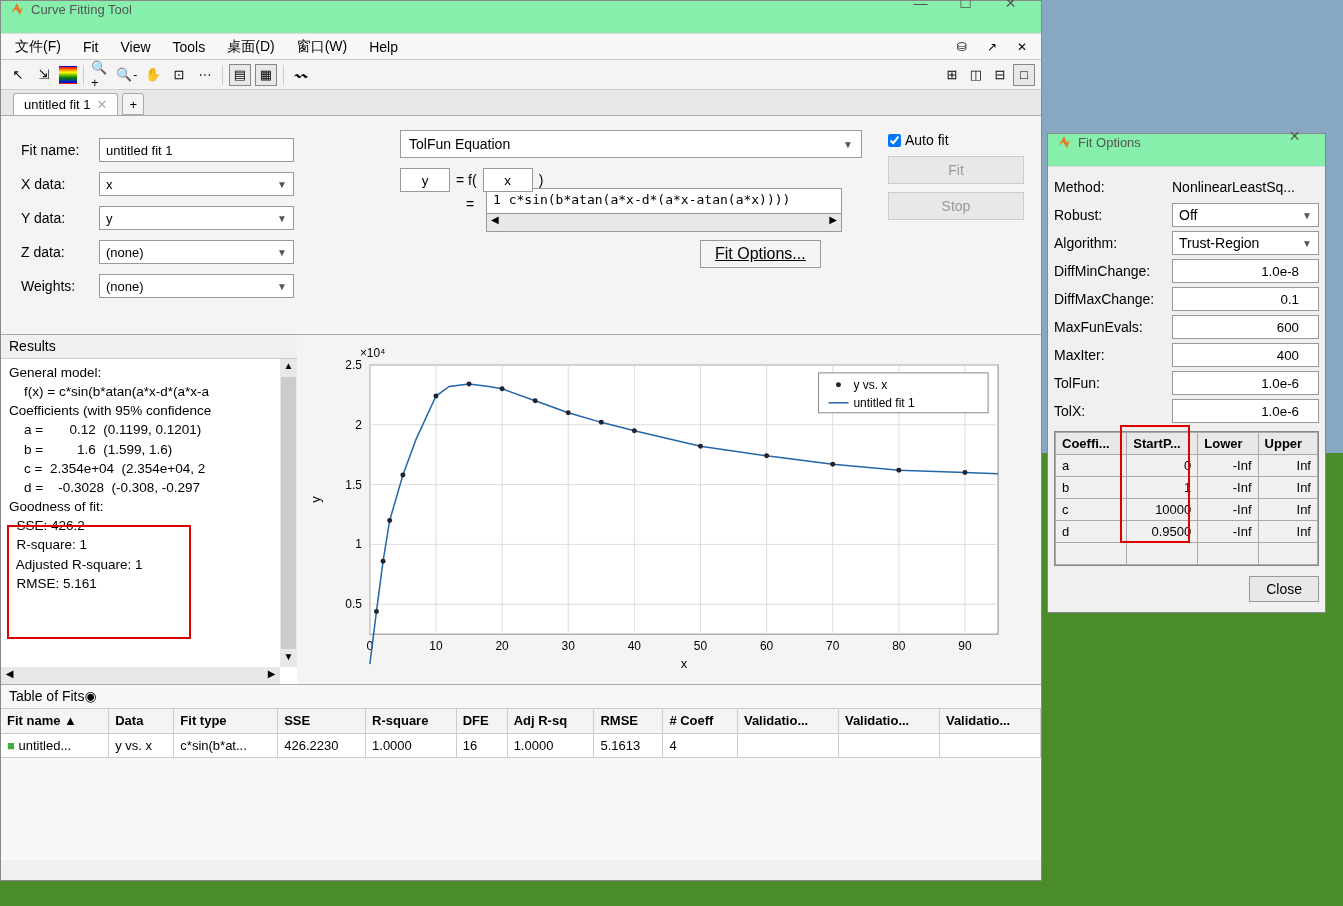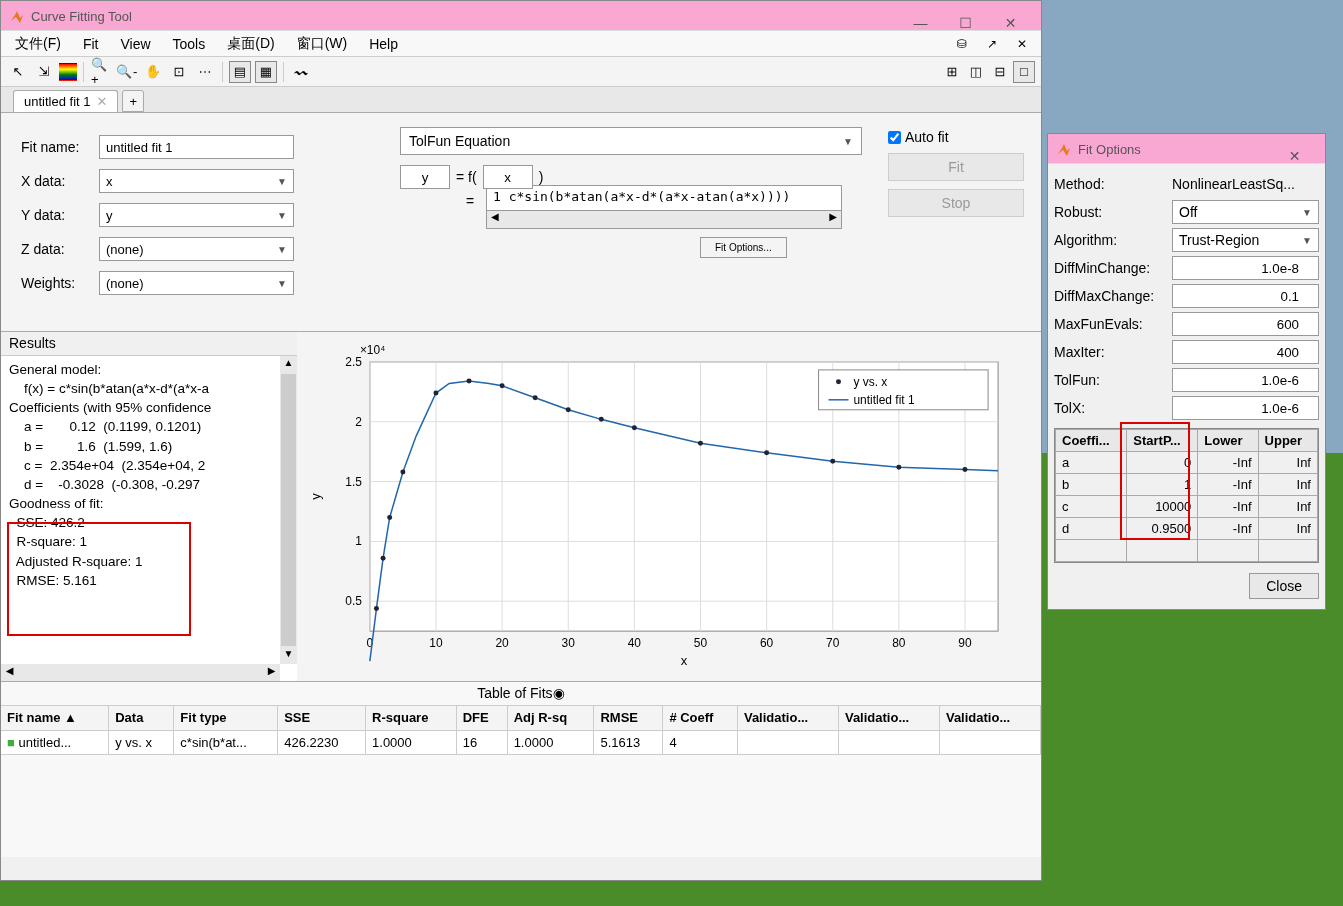--- a/index.html
+++ b/index.html
@@ -1,18 +1,18 @@
 <!DOCTYPE html>
 <html><head>
 <meta charset="utf-8">
 <style>
 * { box-sizing: border-box; margin: 0; padding: 0; font-family: "Segoe UI", Arial, sans-serif; }
 body { background: linear-gradient(to bottom, #87a8c0 0%, #87a8c0 50%, #4a8c2a 50%, #4a8c2a 100%); width: 1343px; height: 906px; position: relative; overflow: hidden; font-size: 13px; }
 .main-window { position: absolute; left: 0; top: 0; width: 1042px; height: 881px; background: #f0f0f0; border: 1px solid #888; }
-.titlebar { height: 30px; background: #f9a8d4; display: flex; align-items: flex-start; padding: 8px 8px; border-bottom: 1px solid #ddd; }
+.titlebar { height: 30px; background: #86efac; display: flex; align-items: flex-end; padding: 16px 8px; border-bottom: 1px solid #ddd; }
 .titlebar .icon { width: 16px; height: 16px; margin-right: 6px; }
 .titlebar .title { flex: 1; color: #555; font-size: 13px; }
 .titlebar .btn { width: 45px; height: 28px; display: flex; align-items: center; justify-content: center; color: #555; font-size: 14px; }
 .menubar { height: 26px; background: #f8f8f8; display: flex; align-items: center; padding: 0 6px; gap: 6px; border-bottom: 1px solid #ccc; }
 .menubar span { padding: 2px 8px; font-size: 14px; }
 .docktools { display: flex; gap: 4px; margin-left: auto; }
 .docktools span { font-size: 12px; }
 .toolbar { height: 30px; background: #f4f4f4; display: flex; align-items: center; padding: 0 6px; gap: 4px; border-bottom: 1px solid #ccc; }
 .tool-btn { width: 22px; height: 22px; display: flex; align-items: center; justify-content: center; border: 1px solid transparent; }
 .tool-btn.active { border: 1px solid #888; background: #e8e8e8; }
@@ -27,38 +27,38 @@
 .config-left .lbl { width: 78px; font-size: 14px; }
 .config-left input[type=text] { width: 195px; height: 24px; padding: 0 6px; background: #fff; border: 1px solid #999; font-size: 13px; }
 .config-left .combo { width: 195px; height: 24px; padding: 0 6px; background: #fff; border: 1px solid #999; font-size: 13px; display: flex; align-items: center; justify-content: space-between; }
 .config-mid { width: 490px; padding: 14px; }
 .combo-eq { height: 28px; background: #fff; border: 1px solid #999; display: flex; align-items: center; justify-content: space-between; padding: 0 8px; font-size: 14px; }
 .eqline { display: flex; align-items: center; gap: 6px; margin-top: 10px; font-size: 14px; }
 .eqline input { width: 50px; height: 24px; border: 1px solid #999; padding: 0 4px; text-align: center; }
 .eqbox { margin-left: 86px; margin-top: 2px; }
 .eqbox .txt { width: 356px; height: 26px; background: #fff; border: 1px solid #999; padding: 3px 6px; font-family: monospace; font-size: 13px; }
 .eqbox .scroll { width: 356px; height: 18px; background: #e8e8e8; border: 1px solid #999; border-top: none; display: flex; justify-content: space-between; font-size: 10px; padding: 0 4px; }
-.fitopt-btn { margin-left: 300px; margin-top: 8px; padding: 4px 14px; background: #f4f4f4; border: 1px solid #999; font-size: 10px; }
+.fitopt-btn { margin-left: 300px; margin-top: 8px; padding: 4px 14px; background: #f4f4f4; border: 1px solid #999; font-size: 16px; text-decoration: underline; }
 .config-right { width: 160px; padding: 16px 12px; display: flex; flex-direction: column; gap: 8px; }
 .config-right label { display: flex; align-items: center; gap: 4px; font-size: 14px; }
 .config-right button { height: 28px; background: #e8e8e8; border: 1px solid #ccc; color: #999; font-size: 14px; }
 .midrow { height: 351px; display: flex; border-top: 1px solid #aaa; border-bottom: 1px solid #aaa; background: #f4f4f4; }
 .results { width: 296px; display: flex; flex-direction: column; }
 .results .hdr { height: 24px; padding: 3px 8px; background: #f0f0f0; border-bottom: 1px solid #ccc; font-size: 14px; }
 .results .body { flex: 1; position: relative; background: #fff; padding: 4px 8px; font-size: 13.5px; line-height: 1.42; overflow: hidden; }
 .results .body .line { white-space: pre; }
 .results .gof-frame { position: absolute; border: 2px solid #d00; left: 6px; top: 166px; width: 184px; height: 114px; pointer-events: none; }
 .results .vscroll { position: absolute; right: 0; top: 0; width: 17px; height: calc(100% - 17px); background: #e8e8e8; display: flex; flex-direction: column; }
 .results .vscroll .arr { height: 17px; text-align: center; font-size: 10px; }
 .results .hscroll { position: absolute; bottom: 0; left: 0; right: 17px; height: 17px; background: #e8e8e8; display: flex; }
 .results .hscroll .arr { width: 17px; text-align: center; font-size: 10px; }
 .plot { flex: 1; background: #f4f4f4; position: relative; }
 .plot svg { width: 100%; height: 100%; }
 .fitstable { height: 175px; background: #f8f8f8; display: flex; flex-direction: column; }
-.fitstable .hdr { height: 24px; padding: 3px 8px; font-size: 14px; border-bottom: 1px solid #ccc; display: flex; justify-content: center; }
+.fitstable .hdr { height: 24px; padding: 3px 8px; font-size: 14px; border-bottom: 1px solid #ccc; display: flex; justify-content: flex-start; }
 .fitstable table { width: 100%; border-collapse: collapse; font-size: 13px; }
 .fitstable th, .fitstable td { text-align: left; padding: 3px 6px; border-right: 1px solid #ccc; border-bottom: 1px solid #ccc; height: 24px; background: #f4f4f4; }
 .fitstable td { background: #fff; }
 .fitopts-window { position: absolute; left: 1047px; top: 133px; width: 279px; background: #f0f0f0; border: 1px solid #888; }
 .fitopts-window .titlebar { height: 30px; }
 .fitopts-window .body { padding: 6px; font-size: 14px; }
 .fo-row { display: flex; align-items: center; height: 28px; }
 .fo-row .flbl { width: 118px; }
 .fo-row .fval { flex: 1; }
 .fo-row input { width: 100%; height: 24px; text-align: right; padding: 0 19px; border: 1px solid #999; }

